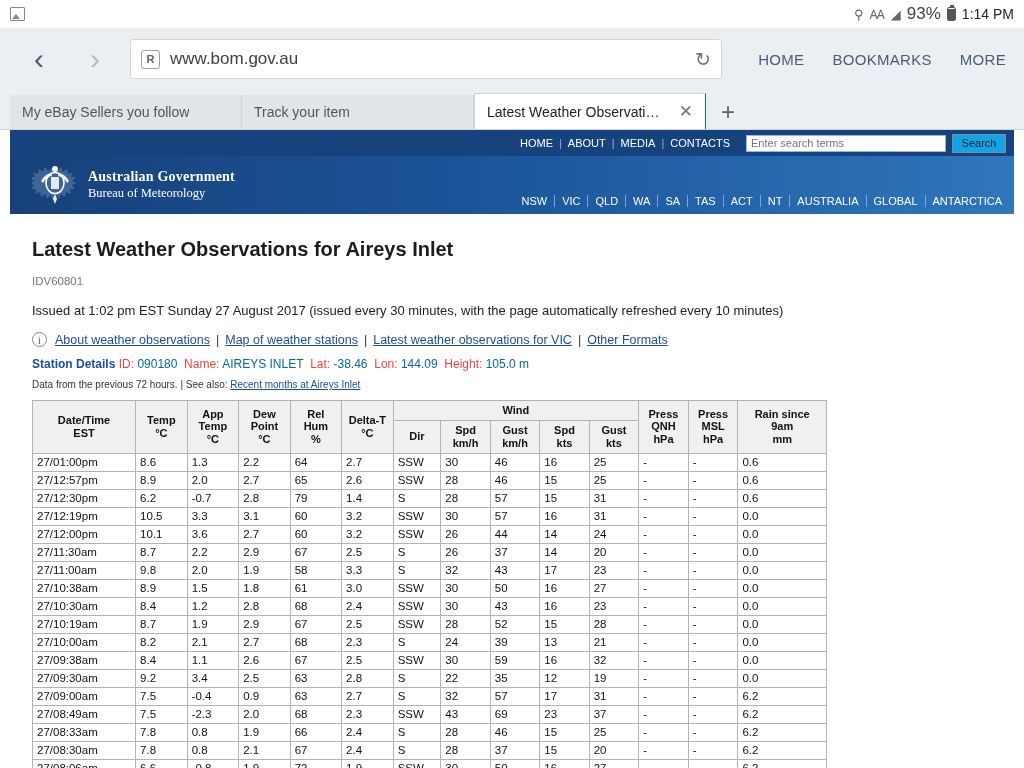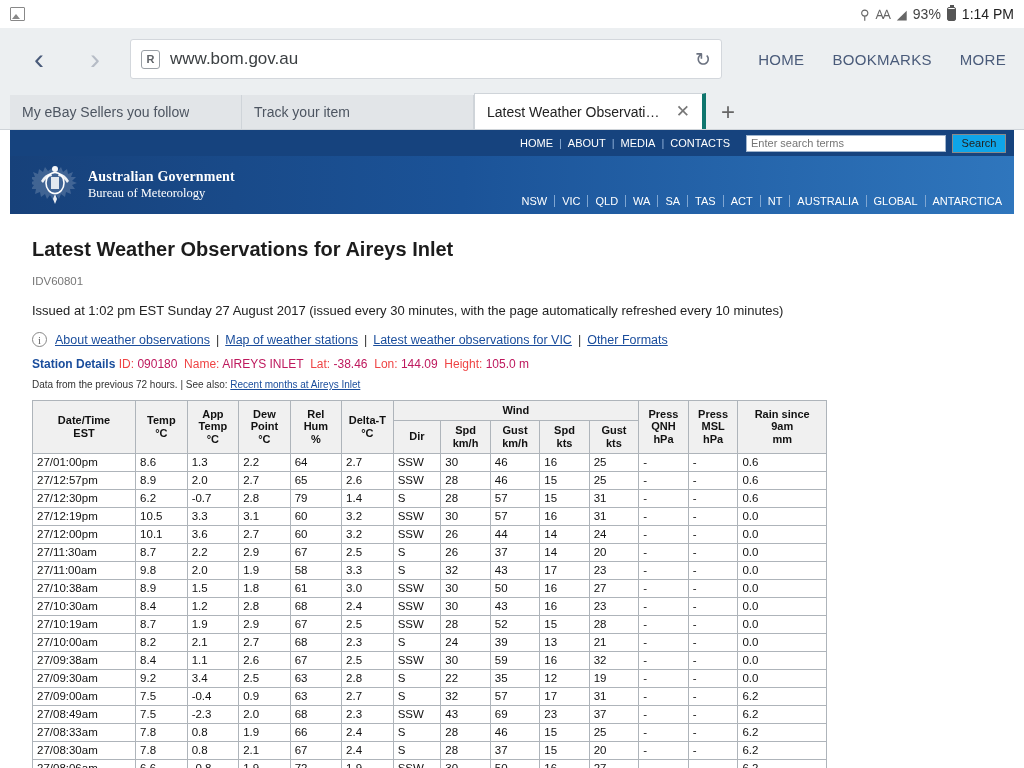--- a/index.html
+++ b/index.html
@@ -17,21 +17,21 @@
     background: #fff;
     display: flex;
     align-items: center;
     padding: 0 10px;
     font-size: 13px;
     color: #555;
   }
   .statusbar .left { display: flex; align-items: center; gap: 6px; flex: 1; }
   .statusbar .right { display: flex; align-items: center; gap: 6px; }
   .sb-icon { color: #666; font-size: 13px; line-height: 1; }
-  .sb-battery-text { font-size: 14px; color: #444; }
+  .sb-battery-text { font-size: 17px; color: #444; }
   .sb-clock { font-size: 14px; color: #222; }
   .img-icon {
     width: 15px; height: 14px;
     border: 1.5px solid #888;
     position: relative;
     border-radius: 1px;
   }
   .img-icon::after {
     content: "";
     position: absolute;
@@ -141,21 +141,21 @@
     position: relative;
     overflow: hidden;
     white-space: nowrap;
     margin-top: 40px;
   }
   .tab.active {
     background: #fff;
     color: #222;
     border-top: 1px solid #cfd4d9;
     border-left: 1px solid #cfd4d9;
-    border-right: 4px solid #0f766e;
+    border-right: 1px solid #0f766e;
     height: 36px;
   }
   .tab-label { overflow: hidden; text-overflow: ellipsis; }
   .tab-close {
     margin-left: auto;
     padding-left: 10px;
     font-size: 17px;
     color: #777;
   }
   .newtab {
@@ -307,21 +307,21 @@
   a.blue {
     color: #1a4d9c;
   }
   .station {
     font-size: 12px;
     margin-top: 10px;
     color: #333;
   }
   .station b { color: #1a4d9c; }
   .station .lbl { color: #ef4444; }
-  .station .val { color: #be185d; }
+  .station .val { color: #0369a1; }
   .prev72 {
     font-size: 10px;
     margin-top: 8px;
     color: #333;
   }
 
   
   table.obs {
     margin-top: 10px;
     border-collapse: collapse;

